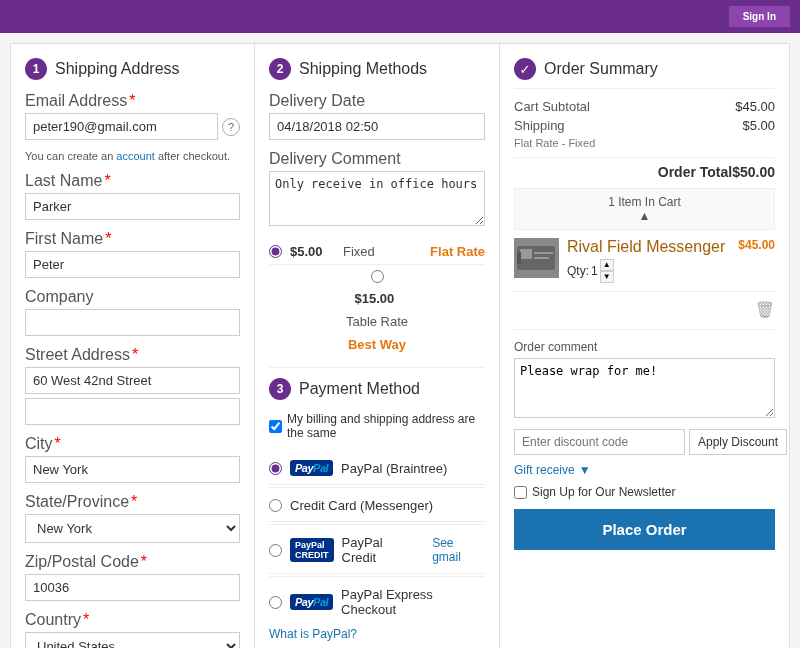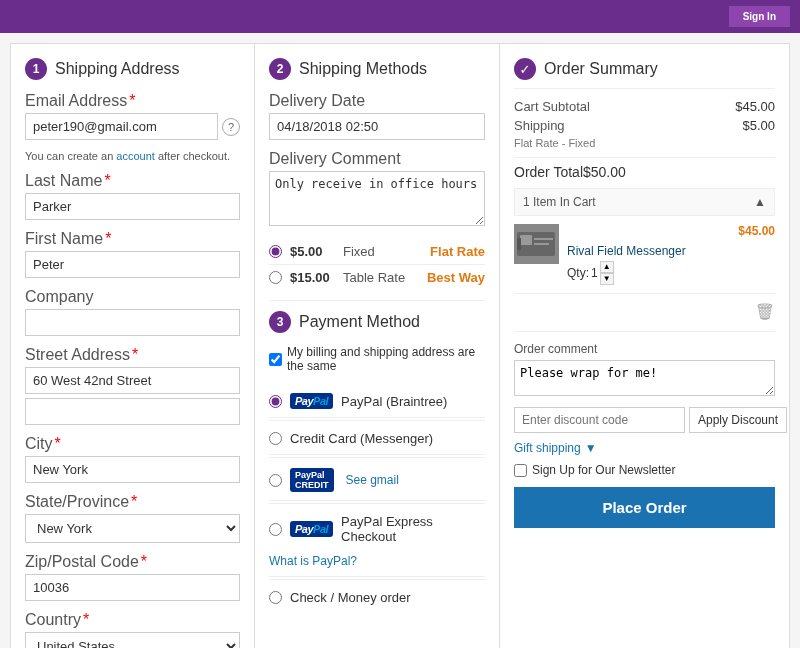--- a/index.html
+++ b/index.html
@@ -147,21 +147,21 @@
     }
 
     
     .shipping-option {
       display: flex;
       align-items: center;
       gap: 8px;
       padding: 5px 0;
       border-bottom: 1px solid #eee;
     }
-    .shipping-option:last-child { border-bottom: none; }
+    .shipping-option:last-child { border-bottom: none; flex-direction: column; }
     .shipping-option input[type="radio"] { accent-color: #6b2d8b; }
     .shipping-price { font-weight: bold; width: 45px; }
     .shipping-type { flex: 1; color: #555; }
     .shipping-name { color: #e47911; font-weight: bold; }
 
     
     .payment-option {
       display: flex;
       align-items: center;
       gap: 8px;
@@ -228,38 +228,39 @@
       display: flex;
       justify-content: space-between;
       margin-bottom: 4px;
       font-size: 13px;
     }
     .summary-label { color: #555; }
     .summary-value { font-weight: normal; }
     .shipping-subtext { font-size: 11px; color: #777; margin-bottom: 6px; }
     .order-total-row {
       display: flex;
-      justify-content: flex-start;
+      justify-content: flex-end;
       margin: 8px 0;
-      font-weight: normal;
+      font-weight: bold;
       font-size: 14px;
       border-top: 1px solid #eee;
       padding-top: 6px;
     }
     .items-toggle {
       display: flex;
       justify-content: space-between;
       align-items: center;
       background: #f9f9f9;
       border: 1px solid #eee;
       padding: 6px 8px;
       font-size: 12px;
       color: #555;
       margin-bottom: 8px;
       cursor: pointer;
+      flex-direction: column;
     }
     .cart-item {
       display: flex;
       gap: 8px;
       align-items: flex-start;
       margin-bottom: 8px;
       padding-bottom: 8px;
       border-bottom: 1px solid #eee;
     }
     .cart-item-img {
@@ -267,21 +268,21 @@
       height: 40px;
       background: #888;
       flex-shrink: 0;
       display: flex;
       align-items: center;
       justify-content: center;
       overflow: hidden;
     }
     .cart-item-img svg { width: 100%; height: 100%; }
     .cart-item-details { flex: 1; }
-    .cart-item-name { font-size: 12px; color: #0c4a6e; margin-top: 20px; }
+    .cart-item-name { font-size: 16px; color: #a16207; }
     .cart-item-price { font-size: 12px; color: #e47911; font-weight: bold; float: right; }
     .cart-item-qty {
       display: flex;
       align-items: center;
       gap: 2px;
       margin-top: 3px;
       font-size: 12px;
     }
     .qty-controls { display: flex; flex-direction: column; }
     .qty-btn {
@@ -306,21 +307,21 @@
       text-align: right;
     }
 
     .order-comment-label {
       font-size: 12px;
       color: #555;
       margin-bottom: 4px;
     }
     .order-comment-textarea {
       width: 100%;
-      height: 36px;
+      height: 60px;
       border: 1px solid #ccc;
       padding: 5px;
       font-size: 12px;
       resize: vertical;
       margin-bottom: 8px;
     }
     .discount-row {
       display: flex;
       gap: 4px;
       margin-bottom: 8px;
@@ -501,20 +502,21 @@
       <div class="payment-option">
         <input type="radio" name="payment" style="">
         <span>Credit Card (Messenger)</span>
       </div>
 
       <hr class="divider" style="margin:2px 0;">
 
       <div class="payment-option">
         <input type="radio" name="payment" style="">
         <span class="paypal-credit-logo">PayPal<br>CREDIT</span>
+        <span>PayPal Credit</span>
         <a class="see-terms">See gmail</a>
       </div>
 
       <hr class="divider" style="margin:2px 0;">
 
       <div class="payment-option" style="flex-direction:column; align-items:flex-start;">
         <div style="display:flex;align-items:center;gap:8px;">
           <input type="radio" name="payment" style="">
           <span class="paypal-logo">Pay<span>Pal</span></span>
           <span>PayPal Express Checkout</span>
@@ -593,21 +595,21 @@
 
     <p class="order-comment-label">Order comment</p>
     <textarea class="order-comment-textarea" style="">Please wrap for me!</textarea>
 
     <div class="discount-row">
       <input type="text" class="discount-input" placeholder="Enter discount code" style="">
       <button class="apply-discount-btn">Apply Discount</button>
     </div>
 
     <div class="gift-options">
-      <span>Gift shipping</span>
+      <span>Gift receive</span>
       <span>▼</span>
     </div>
 
     <div class="newsletter-row">
       <input type="checkbox" style="">
       <span>Sign Up for Our Newsletter</span>
     </div>
 
     <button class="place-order-btn">Place Order</button>
   </div>

